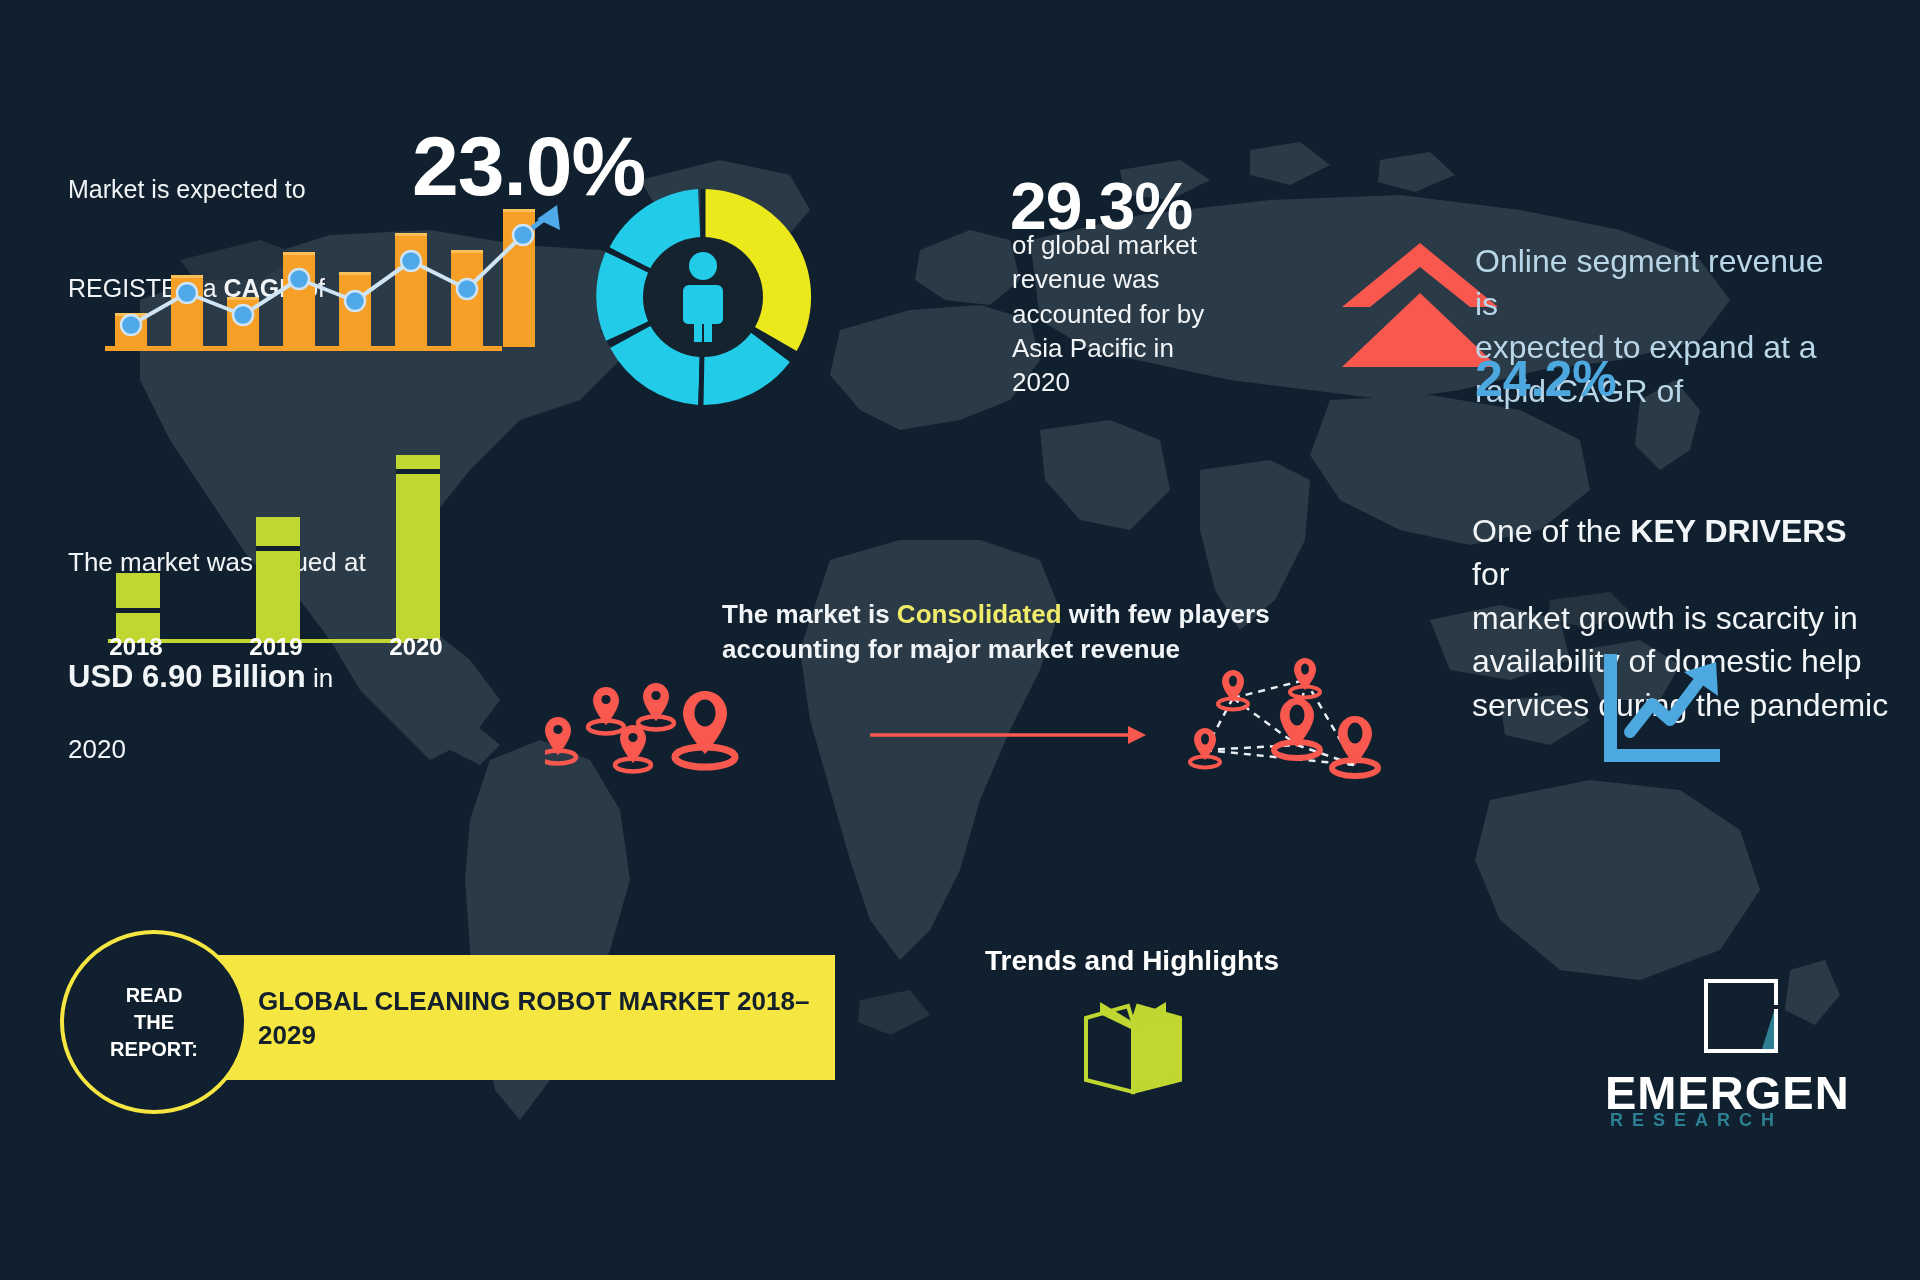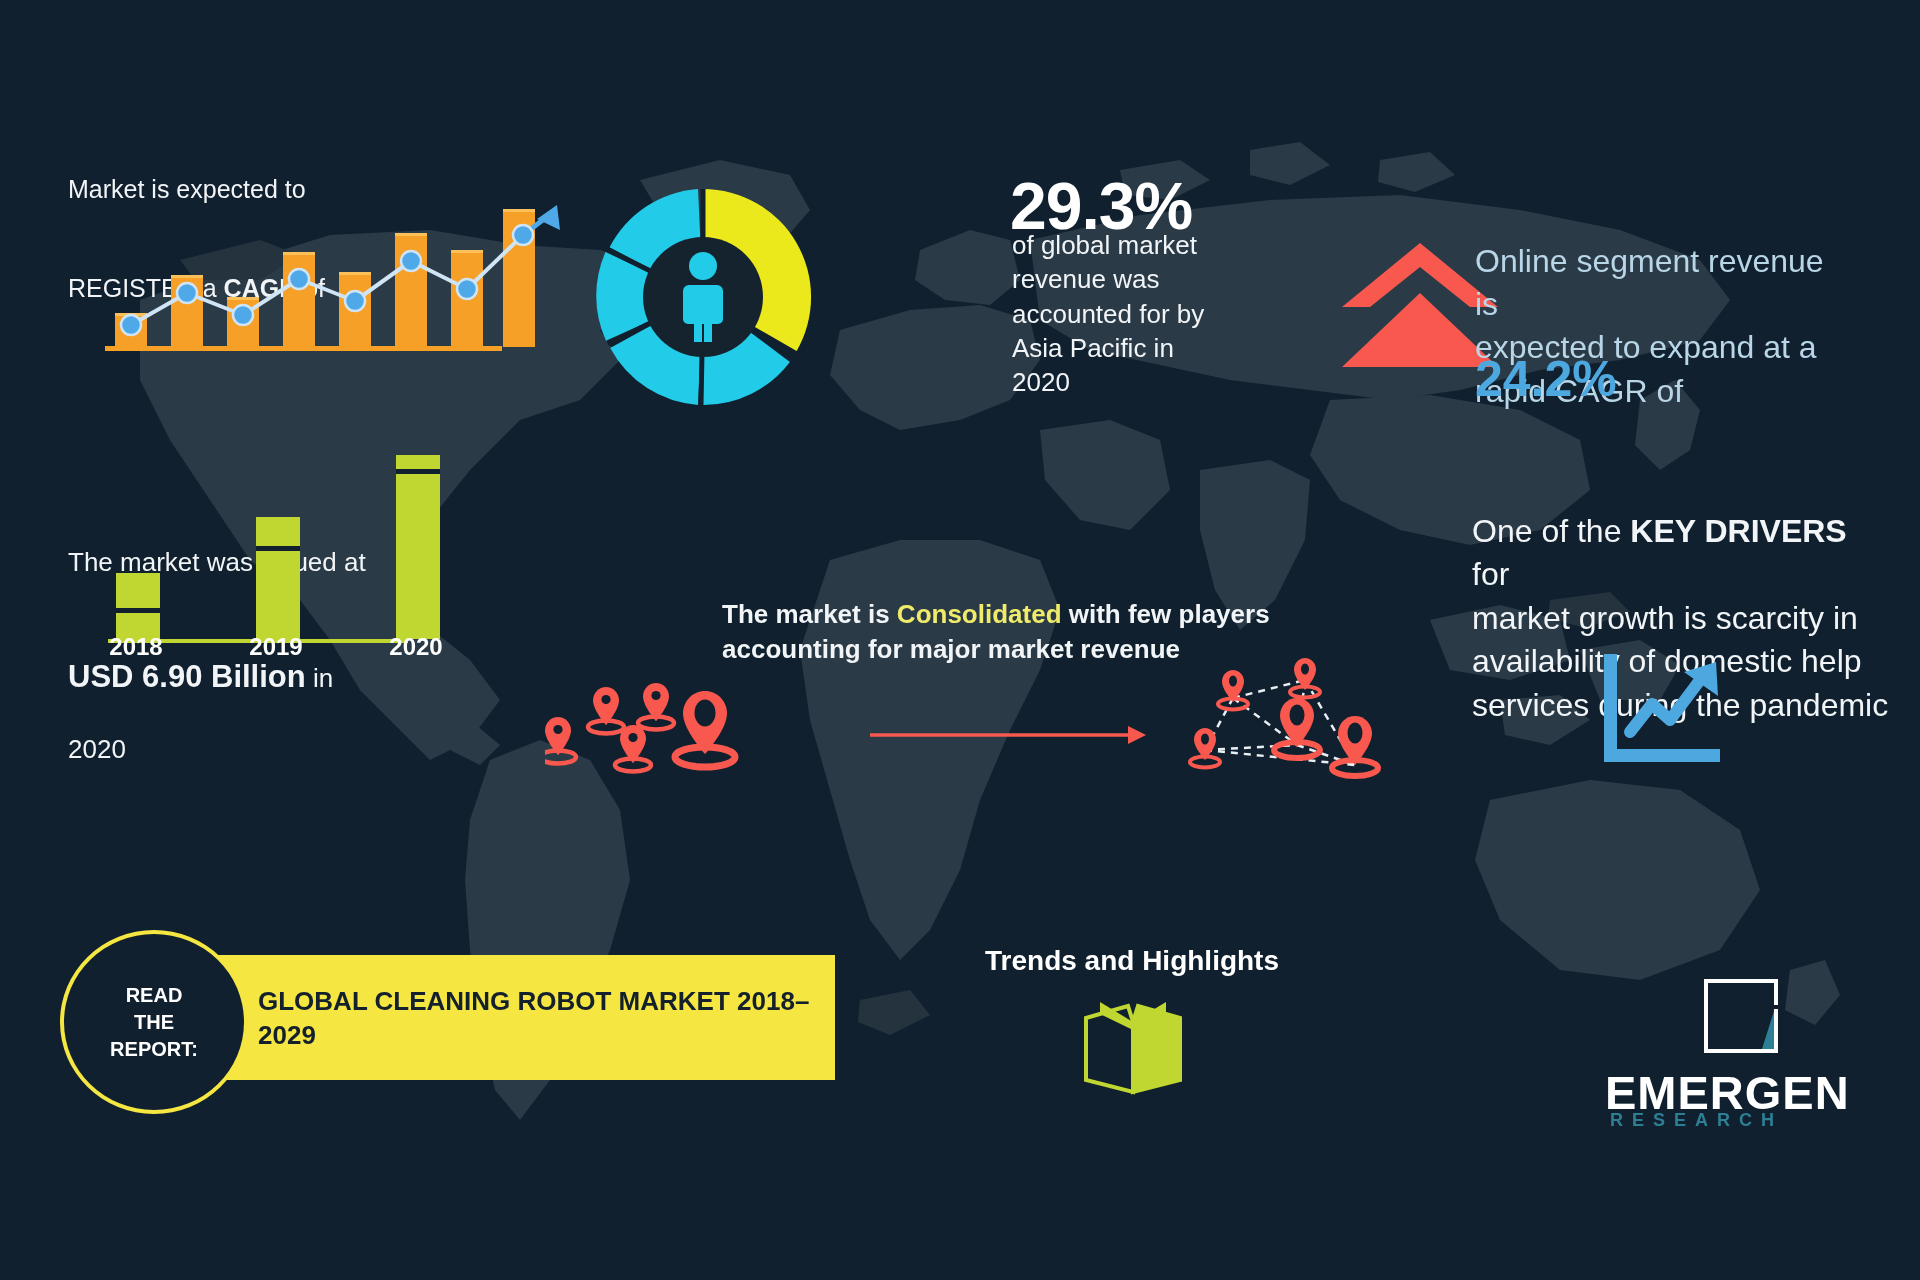--- a/index.html
+++ b/index.html
@@ -208,20 +208,21 @@
     </g>
   </svg>
 
   <div class="abs txt-white" style="left:68px; top:140px; width:300px; font-size:25px; line-height:1.32;">
     <div>Market is expected to</div>
     <div>
       <span>REGISTER a </span><span class="b">CAGR</span><span> of</span>
     </div>
   </div>
 
+  <div class="abs big-num" style="left:412px; top:118px; font-size:84px;">23.0%</div>
 
   <div class="abs" id="orangechart">
     <div id="obaseline"></div>
 
     <div class="obar" style="left:10px;  width:32px; height:34px;"></div>
     <div class="obar" style="left:66px;  width:32px; height:72px;"></div>
     <div class="obar" style="left:122px; width:32px; height:50px;"></div>
     <div class="obar" style="left:178px; width:32px; height:95px;"></div>
     <div class="obar" style="left:234px; width:32px; height:75px;"></div>
     <div class="obar" style="left:290px; width:32px; height:114px;"></div>

